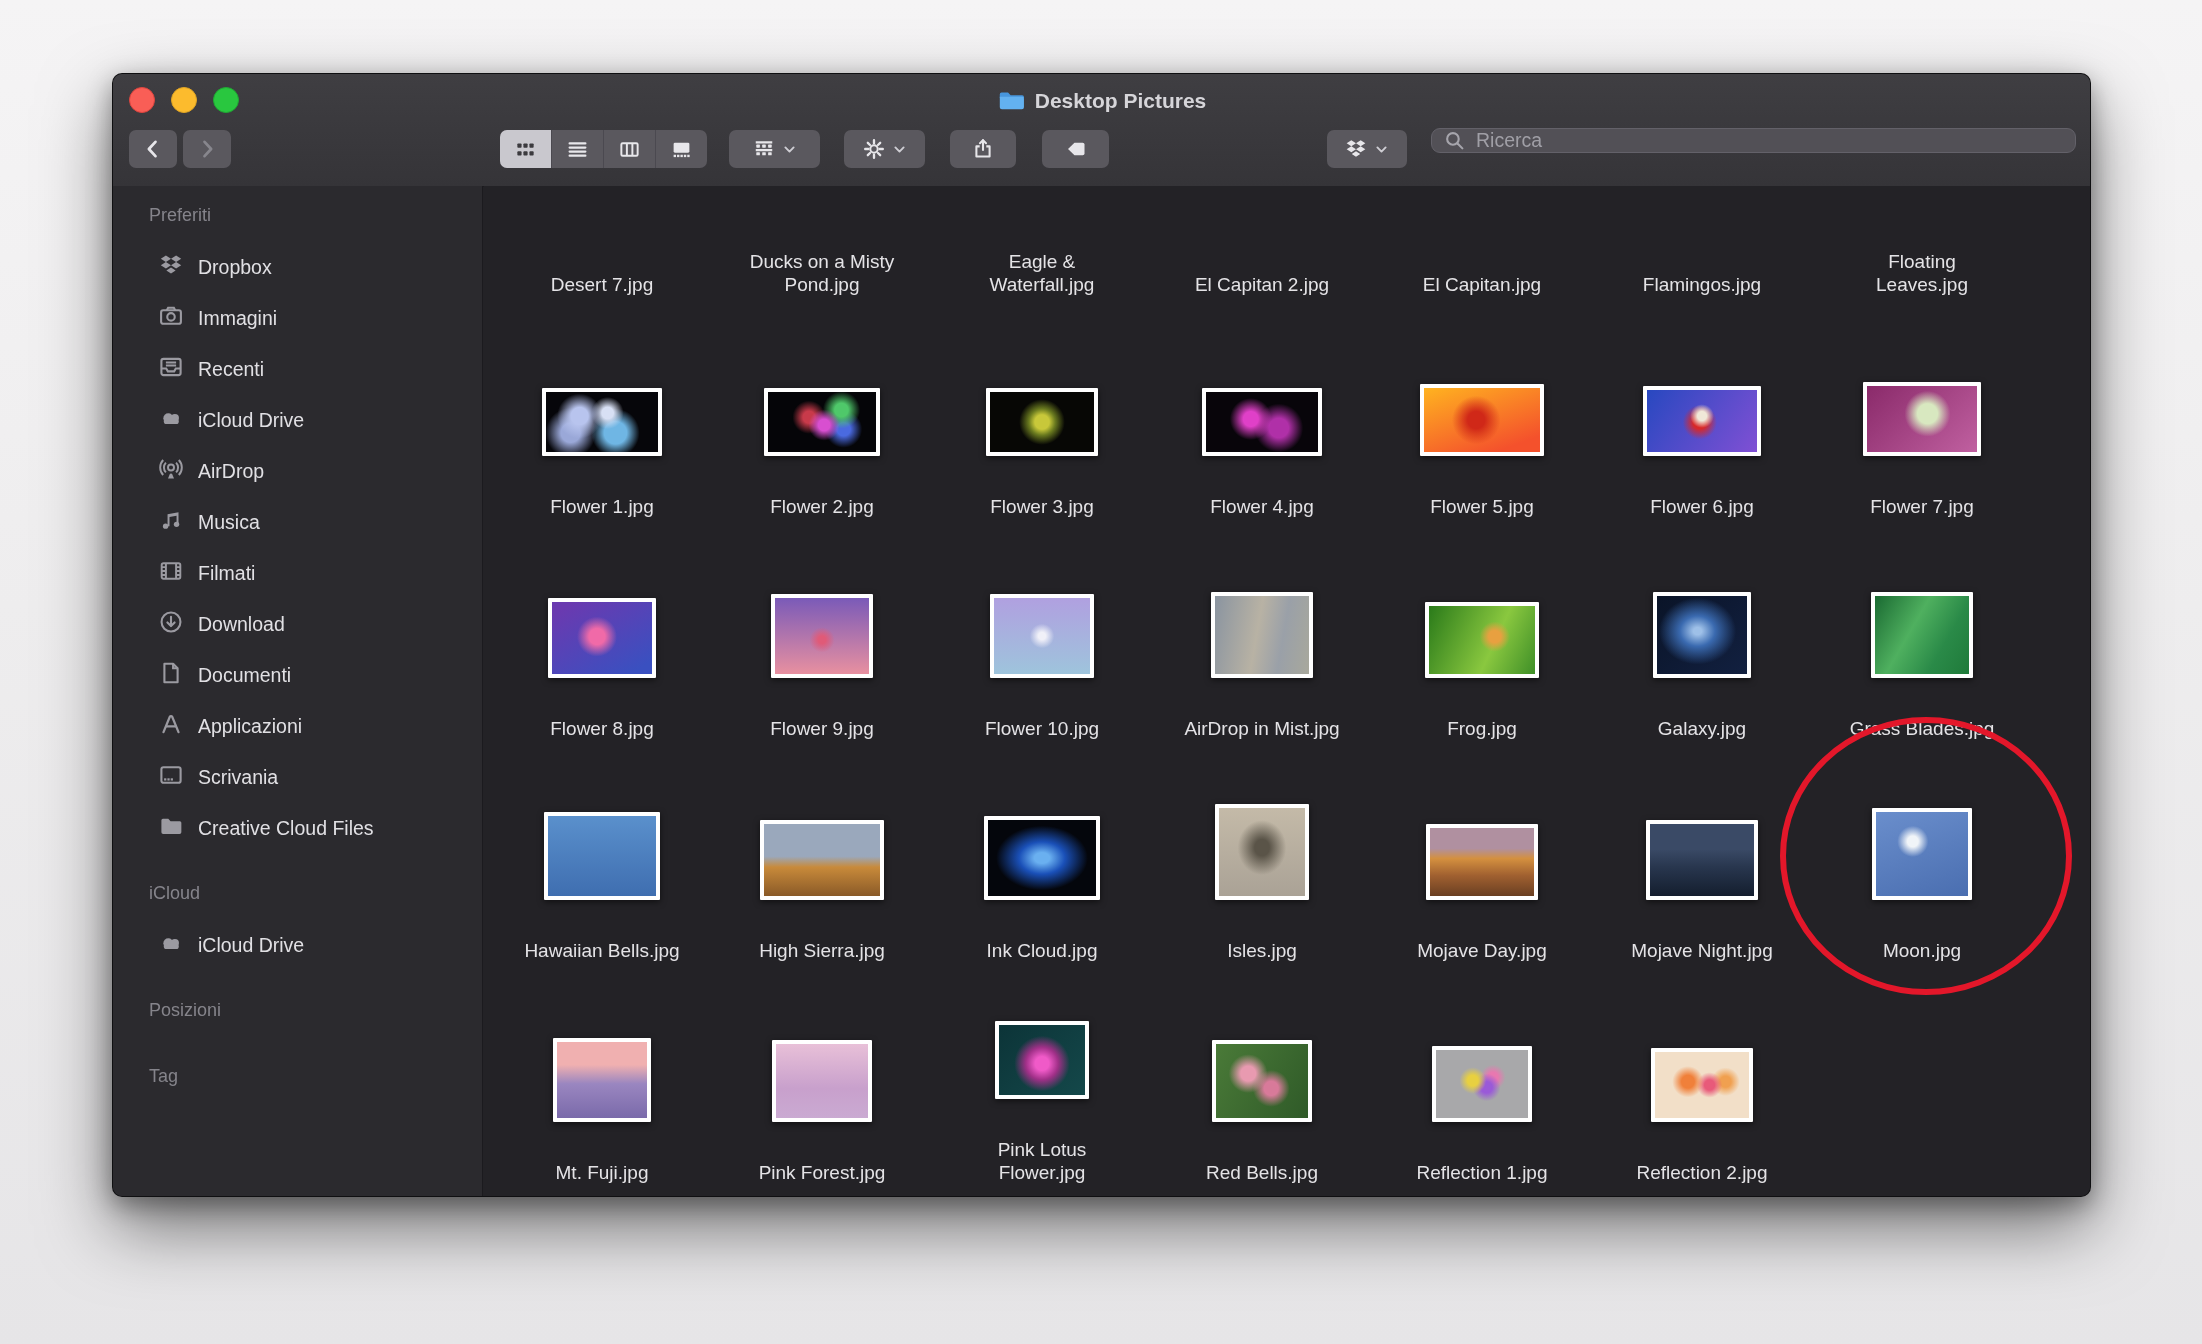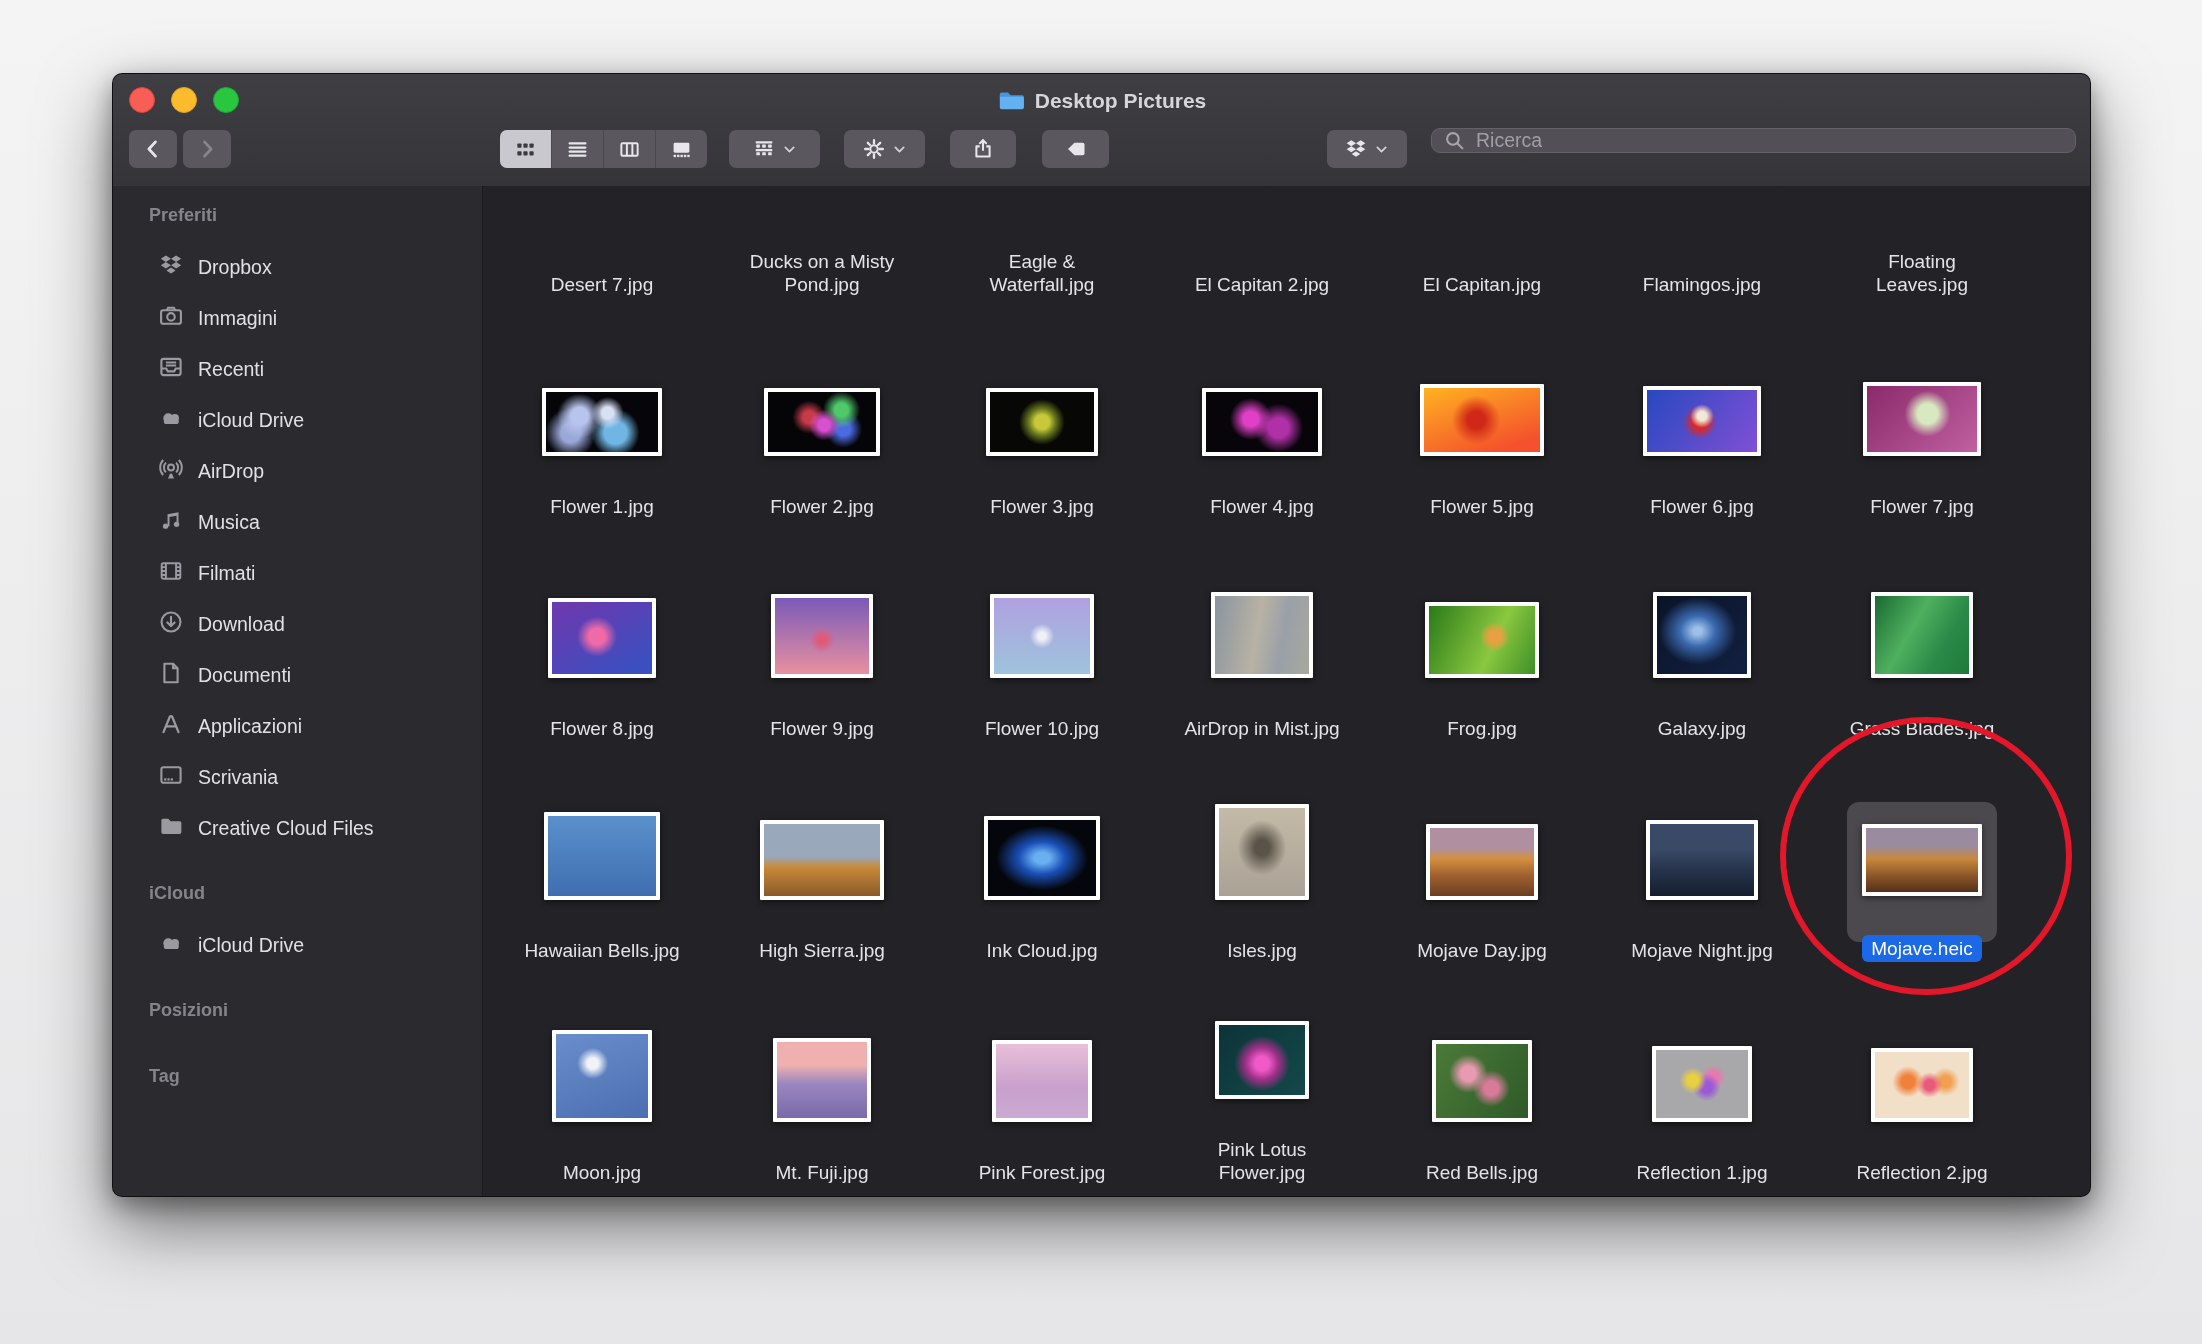--- a/index.html
+++ b/index.html
@@ -59,21 +59,21 @@
     color:#e8e7ea; font-size:19.5px; font-family:inherit;
   }
   .search input::placeholder{color:#a09fa6;}
   
   .sidebar{
     position:absolute; left:0; top:112px; bottom:0; width:370px;
     background:#2b2a2e; border-right:1px solid #1b1a1e;
     padding-top:16px; box-sizing:border-box; overflow:hidden;
   }
   .side-section + .side-section{margin-top:40px;}
-  .side-header{font-size:18px; font-weight:700; color:#85848b;
+  .side-header{font-size:18px; font-weight:400; color:#85848b;
     padding-left:36px; height:26px; line-height:26px;}
   .side-item{display:flex; align-items:flex-end; height:51px; padding-left:44px;
     gap:13px; color:#e1e0e4; font-size:19.5px;}
   .side-icon{width:28px;height:28px;color:#9b9aa1;display:flex;
     align-items:center;justify-content:center;flex:none;}
   .side-icon svg{width:24px;height:24px;}
   
   .content{
     position:absolute; left:371px; top:112px; right:0; bottom:0;
     background:#232226; overflow:hidden;
@@ -653,29 +653,20 @@
   <div class="cell">
     <div class="thumb-wrap">
 
       <div class="thumb" style="width: 112px; height: 80px; background: linear-gradient(rgb(58, 74, 102) 0px, rgb(58, 74, 102) 35%, rgb(40, 54, 78) 60%, rgb(20, 30, 46));"></div>
     </div>
     <div class="label-row">
       <span class="file-label">Mojave Night.jpg</span>
     </div>
   </div>
 
-  <div class="cell selected">
-    <div class="thumb-wrap">
-      <div class="sel-box"></div>
-      <div class="thumb" style="width: 120px; height: 72px; background: linear-gradient(rgb(154, 139, 160) 0px, rgb(154, 139, 160) 28%, rgb(200, 136, 60) 48%, rgb(138, 85, 40) 75%, rgb(84, 48, 26));"></div>
-    </div>
-    <div class="label-row">
-      <span class="file-label">Mojave.heic</span>
-    </div>
-  </div>
 
   <div class="cell">
     <div class="thumb-wrap">
 
       <div class="thumb" style="width: 100px; height: 92px; background: radial-gradient(circle at 40% 35%, rgb(240, 244, 248) 0px, rgb(240, 244, 248) 7%, rgba(0, 0, 0, 0) 20%), linear-gradient(160deg, rgb(106, 142, 204), rgb(74, 110, 176));"></div>
     </div>
     <div class="label-row">
       <span class="file-label">Moon.jpg</span>
     </div>
   </div>

